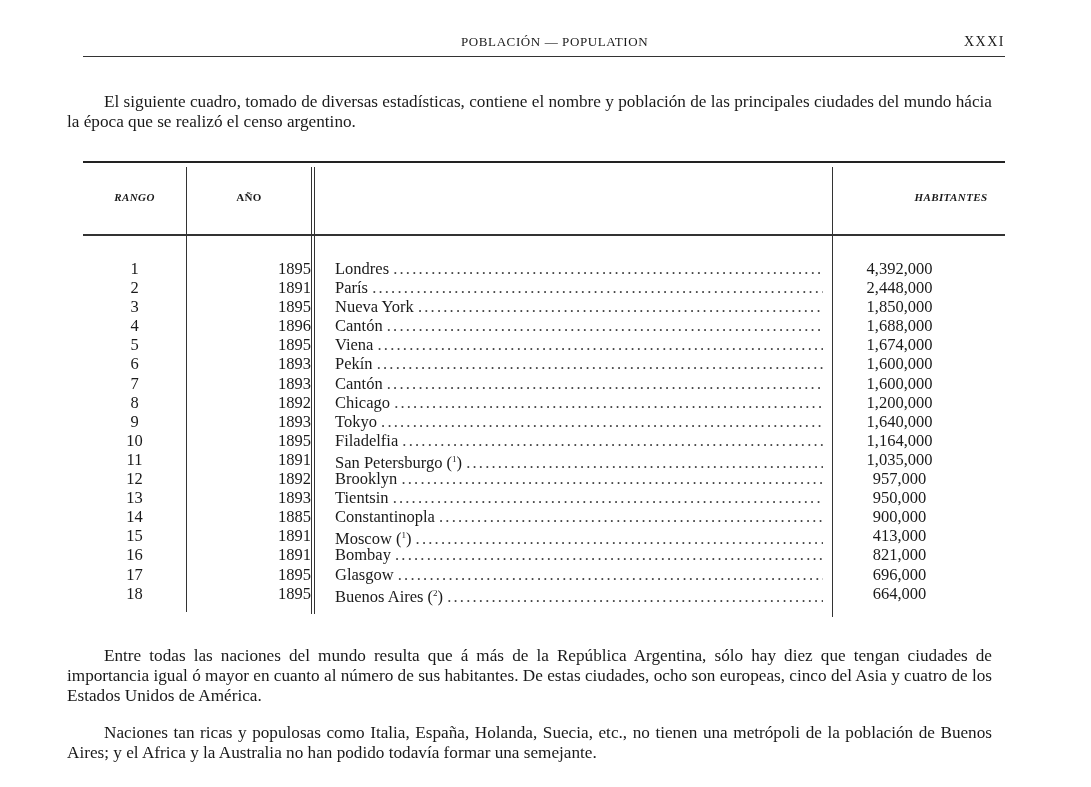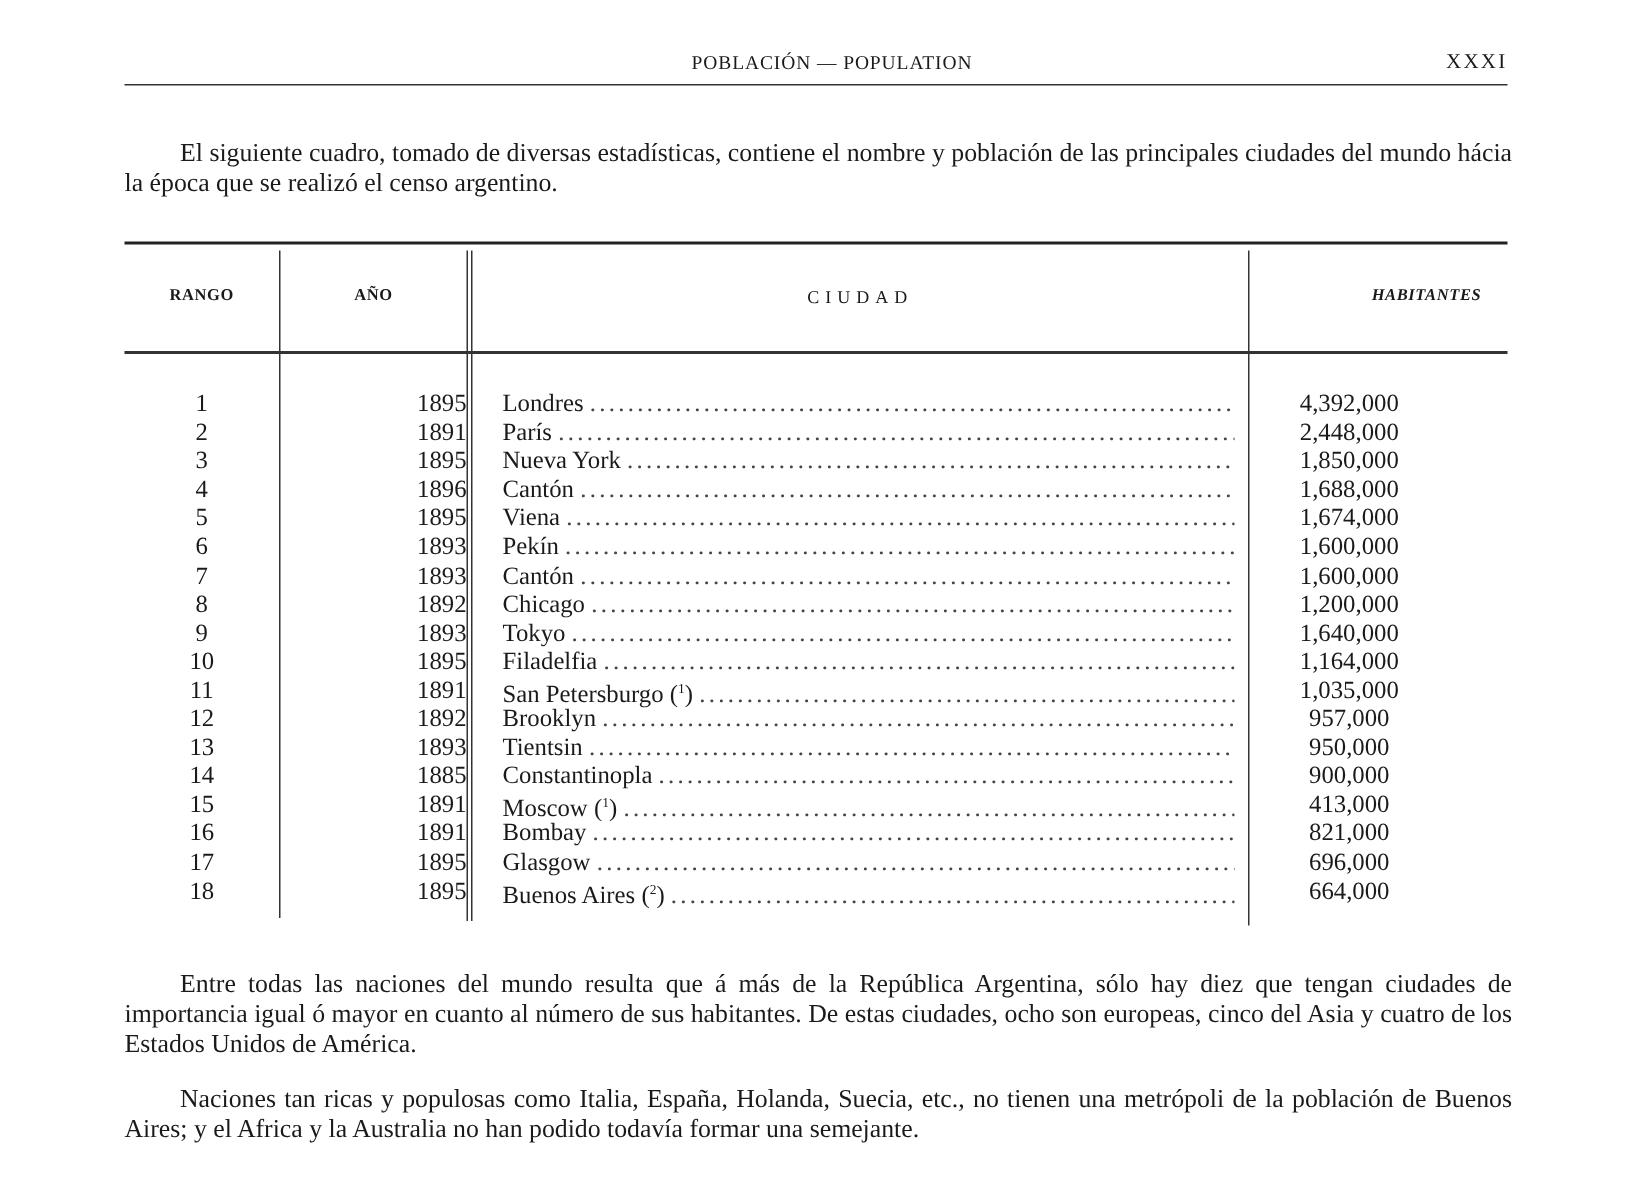--- a/index.html
+++ b/index.html
@@ -14,21 +14,21 @@
       position: absolute; left: 362px; top: 3px;
       font-size: 13px; letter-spacing: 0.6px; font-variant: small-caps; margin-left: 16px;
     }
     .running-head .folio {
       position: absolute; right: 0; top: 3px; font-size: 14px; letter-spacing: 1.5px;
     }
     .rule-head {
       position: absolute; left: 83px; top: 56px; width: 922px; height: 1px; background: #333;
     }
     .para {
-      position: absolute; left: 83px; width: 925px;
+      position: absolute; left: 67px; width: 925px;
       font-size: 17.2px; line-height: 20px; text-align: justify; text-align-last: left;
     }
     .para .indent { display: inline-block; width: 37px; }
     .intro { top: 92px; }
     .closing1 { top: 646px; }
     .closing2 { top: 723px; }
 
     .table {
       position: absolute; left: 83px; top: 161px; width: 922px; height: 465px;
     }
@@ -37,21 +37,21 @@
     .vline { position: absolute; width: 1px; background: #333; }
     .v1 { left: 103px; top: 6px; height: 445px; }
     .v2a { left: 228px; top: 6px; height: 447px; }
     .v2b { left: 231px; top: 6px; height: 447px; }
     .v3 { left: 749px; top: 6px; height: 450px; }
 
     .th {
       position: absolute; top: 30px; font-size: 11px; font-weight: bold;
       letter-spacing: 0.4px; text-align: center;
     }
-    .th-rango { left: 0; width: 103px; }
+    .th-rango { left: 0; width: 103px; font-style: italic; }
     .th-anio { left: 104px; width: 124px; }
     .th-ciudad { left: 232px; width: 517px; font-weight: normal; letter-spacing: 4px; font-size: 12px; }
     .th-hab { left: 782px; width: 172px; font-style: italic; }
 
     .rows { position: absolute; left: 0; top: 98px; width: 922px; }
     .row { position: relative; height: 19.1px; font-size: 16.5px; line-height: 19px; }
     .row .c-rango { position: absolute; left: 0; width: 103px; text-align: center; }
     .row .c-anio { position: absolute; left: 104px; width: 124px; text-align: right; }
     .row .c-ciudad {
       position: absolute; left: 252px; width: 488px; overflow: hidden; white-space: nowrap;
@@ -76,21 +76,20 @@
 <div class="table">
   <div class="rule-top"></div>
   <div class="rule-hdr"></div>
   <div class="vline v1"></div>
   <div class="vline v2a"></div>
   <div class="vline v2b"></div>
   <div class="vline v3"></div>
 
   <div class="th th-rango">RANGO</div>
   <div class="th th-anio">AÑO</div>
-  <div class="th th-ciudad">CIUDAD</div>
   <div class="th th-hab">HABITANTES</div>
 
   <div class="rows" id="rows">
       <div class="row">
         <span class="c-rango">1</span>
         <span class="c-anio">1895</span>
         <span class="c-ciudad"><span>Londres</span> <span class="dots">................................................................................</span></span>
         <span class="c-hab">4,392,000</span>
       </div>
       <div class="row">

